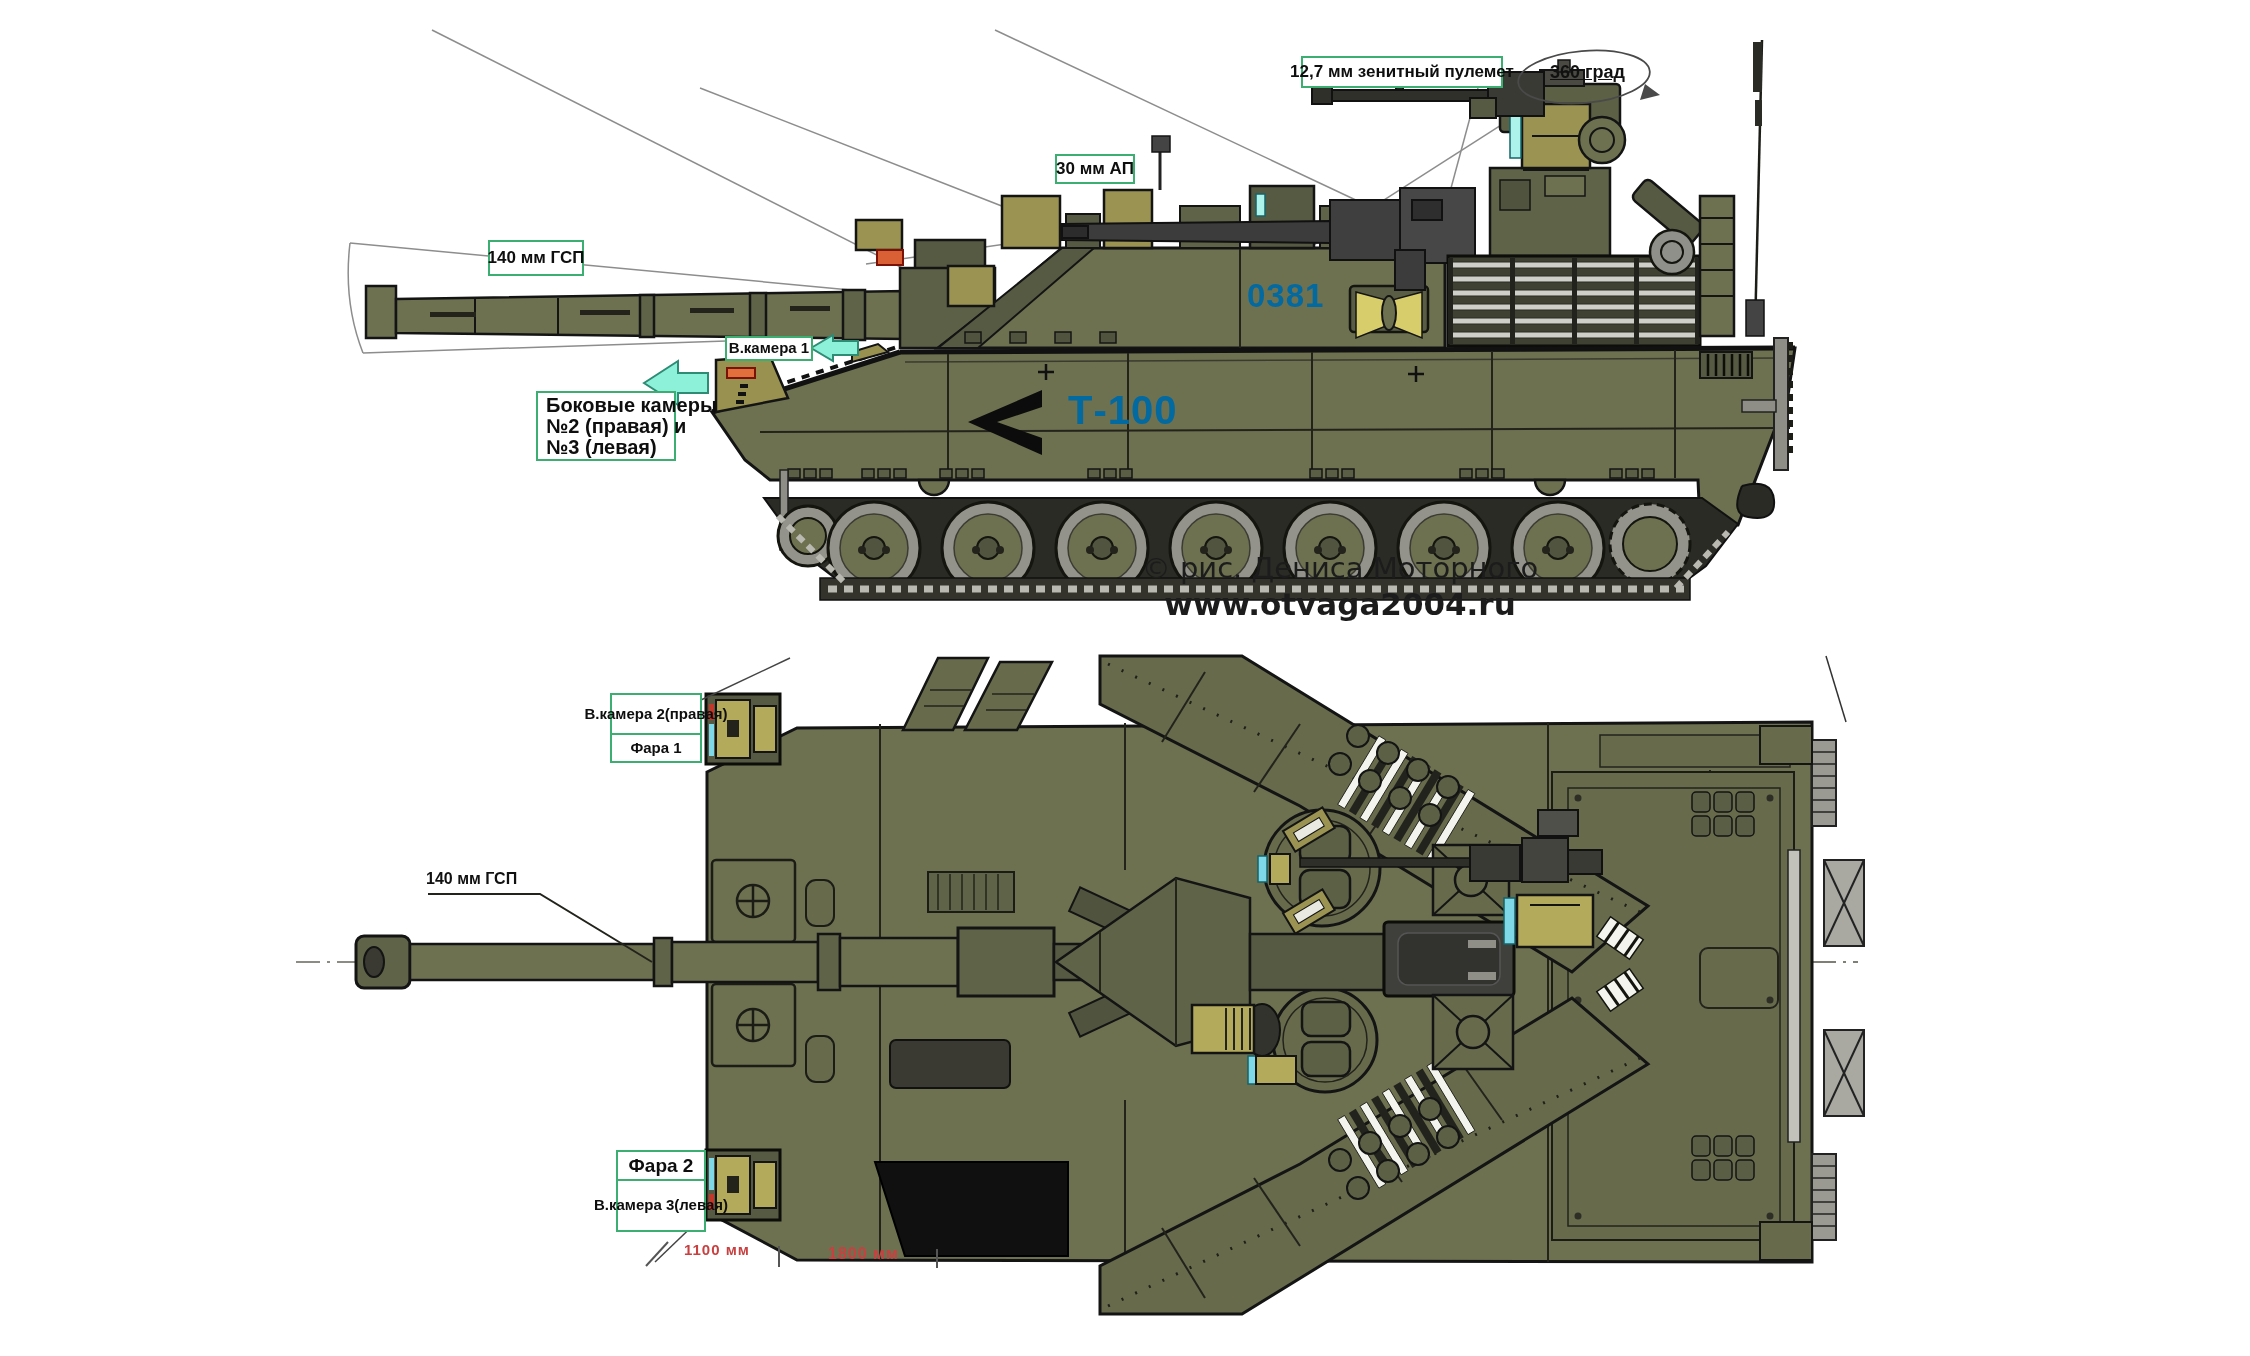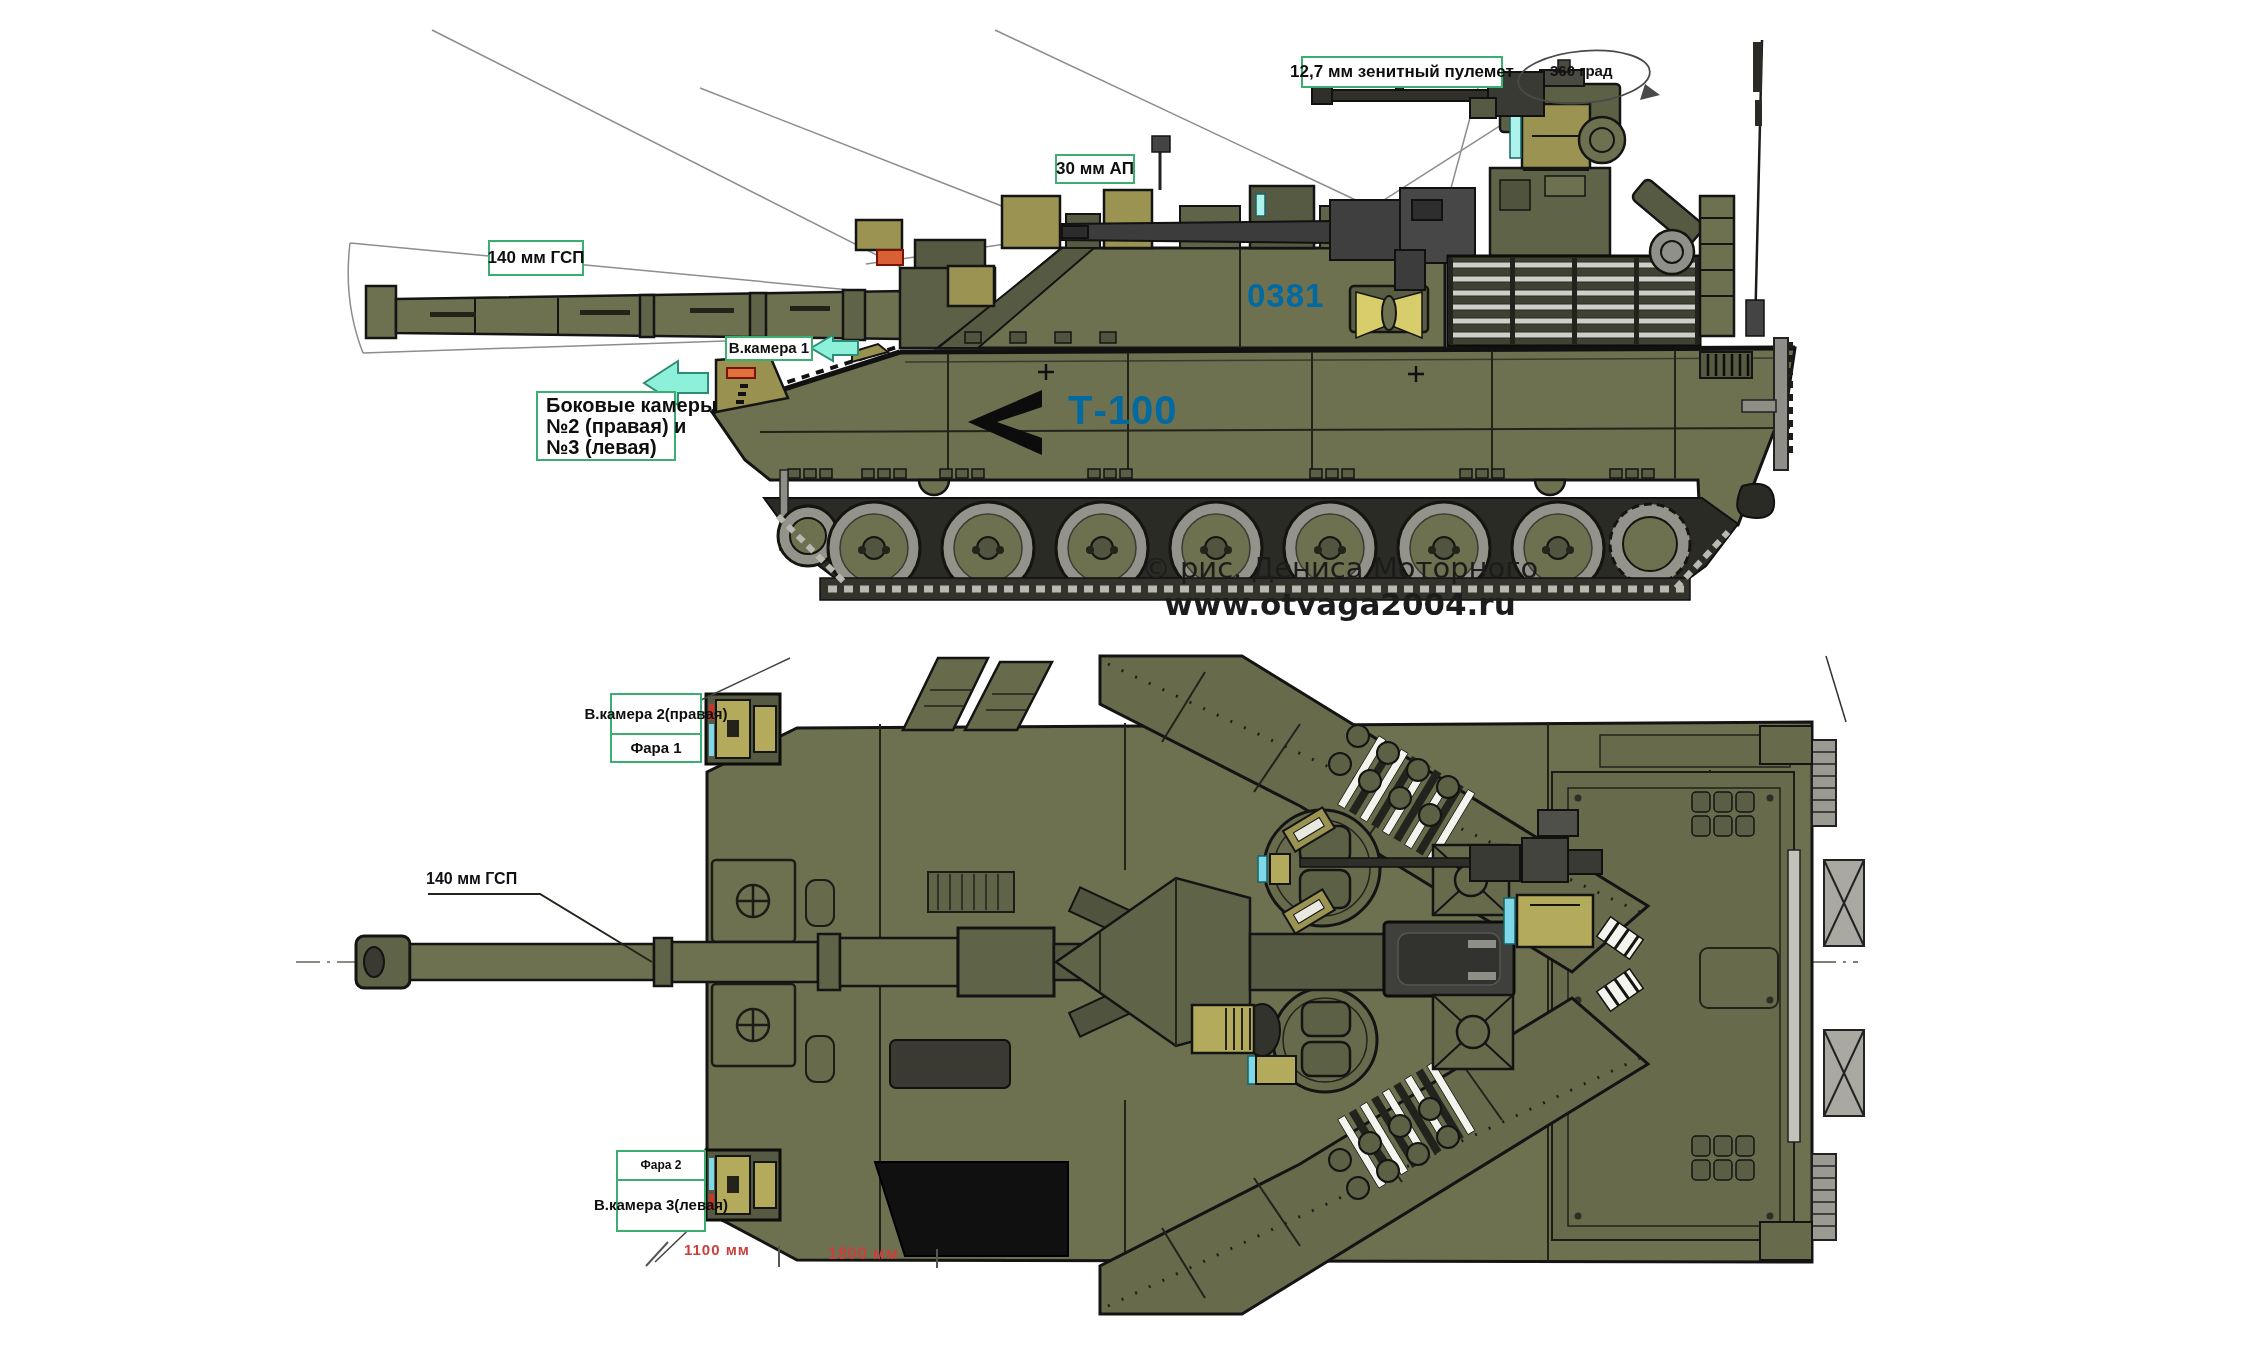--- a/index.html
+++ b/index.html
@@ -623,21 +623,21 @@
       <line x1="646" y1="1266" x2="668" y2="1242" stroke="#555" stroke-width="2"></line>
       <line x1="779" y1="1246" x2="779" y2="1267" stroke="#555" stroke-width="2"></line>
       <line x1="937" y1="1249" x2="937" y2="1268" stroke="#555" stroke-width="2"></line>
       <path d="M428,894 L540,894 L652,962" fill="none" stroke="#23231c" stroke-width="2"></path>
     </g>
   </g>
 </svg>
 
 <div class="green-box" style="left:1301px;top:56px;width:202px;height:32px;font-size:17px;">12,7 мм зенитный пулемет</div>
 
-<div class="plain-label" style="left:1550px;top:62px;font-size:15px;">360 град</div>
+<div class="plain-label" style="left:1550px;top:62px;font-size:18px;text-decoration:underline;">360 град</div>
 
 <div class="green-box" style="left:1055px;top:154px;width:80px;height:30px;font-size:17px;">30 мм АП</div>
 
 <div class="green-box" style="left:488px;top:240px;width:96px;height:36px;font-size:17px;">140 мм ГСП</div>
 
 <div class="green-box" style="left:725px;top:336px;width:88px;height:25px;font-size:15px;">В.камера 1</div>
 
 <div class="green-box multi" style="left:536px;top:391px;width:140px;height:70px;font-size:20px;line-height:21px;">
   <div>Боковые камеры</div>
   <div>№2 (правая) и</div>
@@ -655,21 +655,21 @@
 
 <div class="green-box stack" style="left:610px;top:693px;width:92px;height:42px;font-size:15px;">
   <div>В.камера 2</div>
   <div>(правая)</div>
 </div>
 
 <div class="green-box" style="left:610px;top:733px;width:92px;height:30px;font-size:15px;">Фара 1</div>
 
 <div class="plain-label" style="left:426px;top:870px;font-size:16px;">140 мм ГСП</div>
 
-<div class="green-box" style="left:616px;top:1150px;width:90px;height:31px;font-size:12px;">Фара 2</div>
+<div class="green-box" style="left:616px;top:1150px;width:90px;height:31px;font-size:19px;">Фара 2</div>
 
 <div class="green-box stack" style="left:616px;top:1179px;width:90px;height:53px;font-size:15px;">
   <div>В.камера 3</div>
   <div>(левая)</div>
 </div>
 
 <div class="dim-label" style="left:684px;top:1241px;font-size:15px;">1100 мм</div>
 
 <div class="dim-label" style="left:828px;top:1245px;font-size:16px;">1800 мм</div>
 

